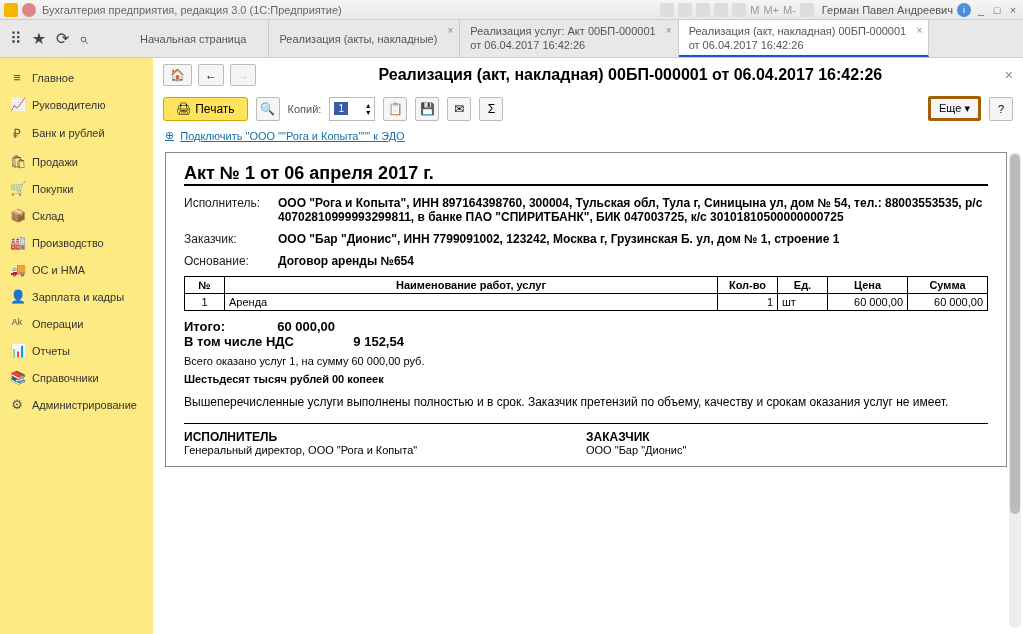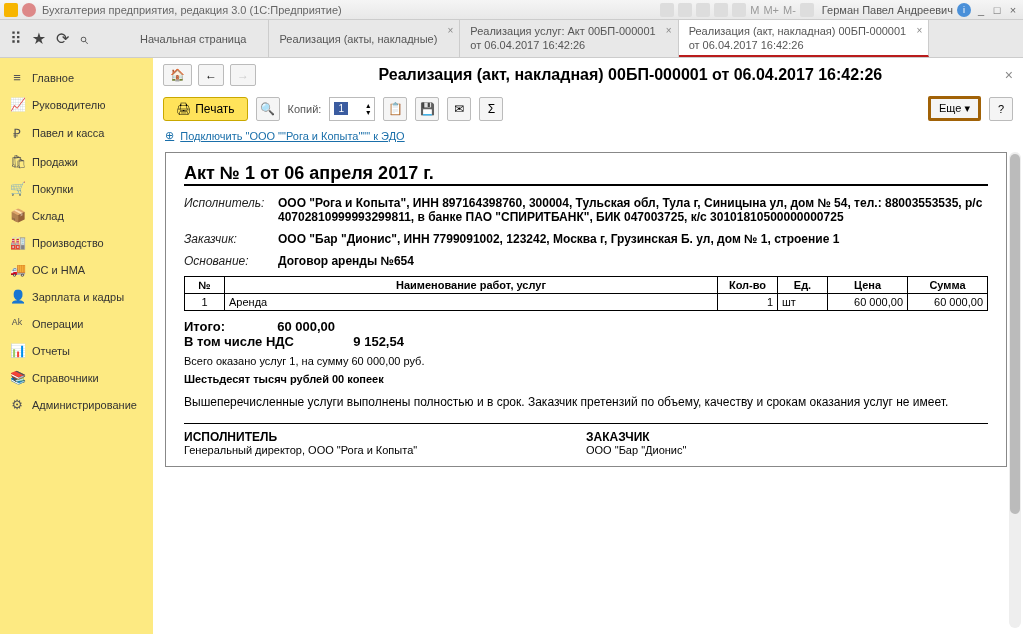--- a/index.html
+++ b/index.html
@@ -14,21 +14,21 @@
 .titlebar .user { color: #555; margin-left: 4px; }
 .titlebar .info { width: 14px; height: 14px; background: #4a90d9; border-radius: 7px; color: #fff; text-align: center; line-height: 14px; font-size: 9px; }
 .titlebar .win { width: 12px; color: #666; text-align: center; }
 
 .toprow { height: 38px; display: flex; background: #e8e8e8; border-bottom: 1px solid #ccc; }
 .toolbox { width: 130px; display: flex; align-items: center; gap: 10px; padding-left: 10px; }
 .toolbox span { font-size: 16px; color: #444; }
 .tabs { flex: 1; display: flex; }
 .tab { border-right: 1px solid #ccc; padding: 4px 22px 4px 10px; position: relative; min-width: 110px; background: #e8e8e8; color: #555; font-size: 11px; line-height: 14px; }
 .tab.start { display: flex; align-items: center; }
-.tab.active { background: #fff; border-bottom: 2px solid #b91c1c; }
+.tab.active { background: #fff; border-bottom: 2px solid #1d4ed8; }
 .tab .x { position: absolute; top: 4px; right: 6px; color: #888; font-size: 10px; }
 
 .main { display: flex; height: 576px; }
 .sidebar { width: 153px; background: #fdea82; padding-top: 6px; }
 .nav-item { display: flex; align-items: center; gap: 8px; padding: 6px 10px; color: #333; cursor: pointer; }
 .nav-item .ic { width: 14px; text-align: center; font-size: 13px; color: #555; }
 
 .content { flex: 1; background: #fff; display: flex; flex-direction: column; }
 .hdr { display: flex; align-items: center; padding: 6px 10px; gap: 6px; }
 .hdr .btn { border: 1px solid #bbb; background: #f5f5f5; padding: 3px 6px; border-radius: 2px; font-size: 12px; }
@@ -43,21 +43,21 @@
 .spin .num { background: #3b5ca0; color: #fff; padding: 1px 4px; font-size: 10px; }
 .more { margin-left: auto; border: 3px solid #a16207; background: #f5f5f5; padding: 3px 8px; border-radius: 2px; }
 .help { border: 1px solid #bbb; background: #f5f5f5; width: 24px; height: 24px; border-radius: 2px; text-align: center; line-height: 22px; }
 
 .link { padding: 4px 12px; display: flex; align-items: center; gap: 6px; color: #1a6faa; text-decoration: underline; }
 
 .doc-wrap { flex: 1; padding: 6px 16px 6px 12px; overflow: auto; position: relative; }
 .doc { border: 1px solid #888; padding: 10px 18px; font-family: Arial; color: #000; font-size: 12px; }
 .doc h2 { font-size: 18px; border-bottom: 2px solid #000; margin-bottom: 10px; }
 .row2 { display: flex; margin-bottom: 8px; }
-.row2 .lbl { width: 94px; color: #222; font-style: italic; }
+.row2 .lbl { width: 94px; color: #222; }
 .row2 .val { flex: 1; }
 .bold { font-weight: bold; }
 
 table.items { width: 100%; border-collapse: collapse; margin: 8px 0; }
 table.items th, table.items td { border: 1px solid #000; padding: 2px 4px; font-size: 11px; }
 table.items th { font-weight: bold; text-align: center; }
 .num { text-align: center; }
 .r { text-align: right; }
 
 .totals { text-align: right; font-weight: bold; margin: 6px 0; font-size: 13px; }
@@ -132,21 +132,21 @@
       <div class="nav-item">
         <span class="ic">≡</span>
         <span>Главное</span>
       </div>
       <div class="nav-item">
         <span class="ic">📈</span>
         <span>Руководителю</span>
       </div>
       <div class="nav-item">
         <span class="ic">₽</span>
-        <span>Павел и касса</span>
+        <span>Банк и рублей</span>
       </div>
       <div class="nav-item">
         <span class="ic">🛍</span>
         <span>Продажи</span>
       </div>
       <div class="nav-item">
         <span class="ic">🛒</span>
         <span>Покупки</span>
       </div>
       <div class="nav-item">

